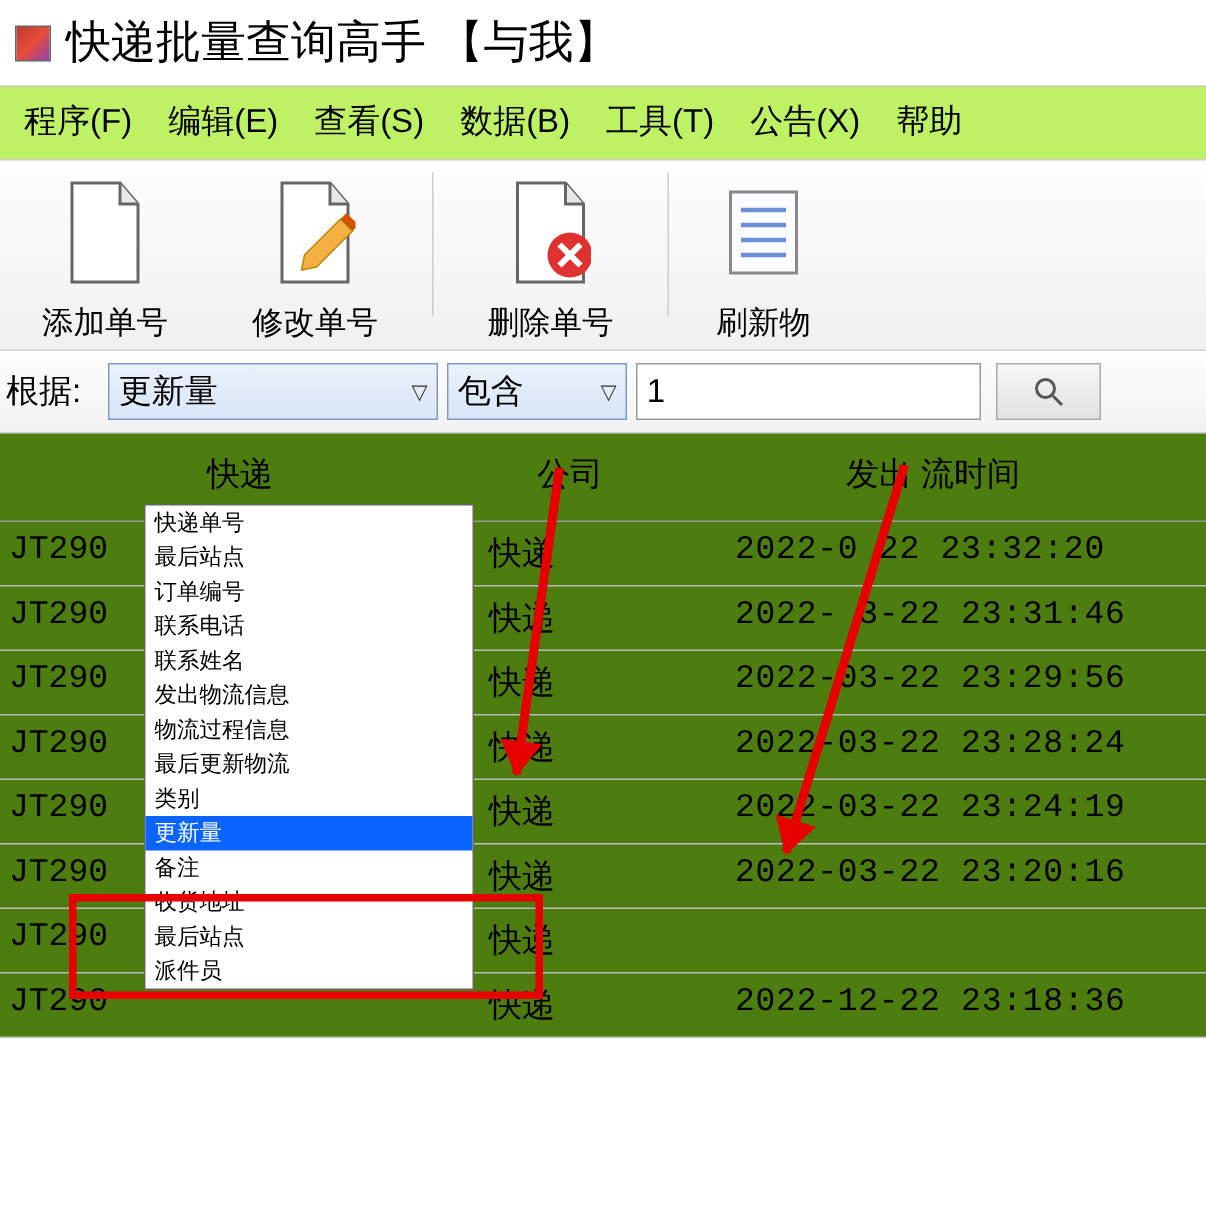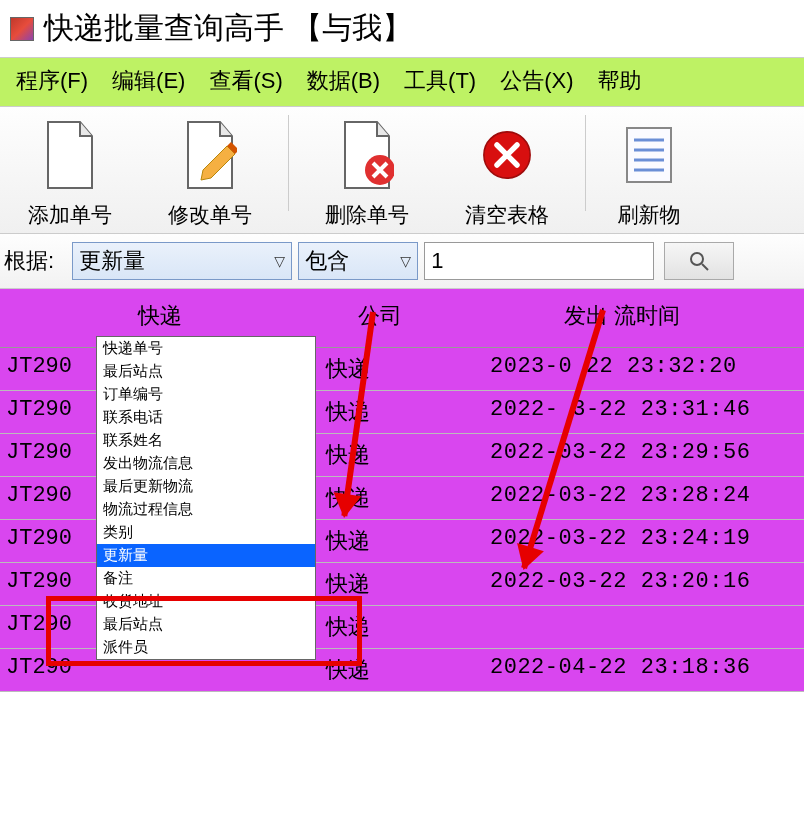--- a/index.html
+++ b/index.html
@@ -123,21 +123,21 @@
     white-space: nowrap;
   }
   .dd-item.selected {
     background: #0a64ff;
     color: #fff;
   }
 
   
   .table-wrap {
     position: relative;
-    background: #d946ef;
+    background: #4d7c0f;
   }
   .table-header {
     display: flex;
     font-size: 22px;
     padding: 12px 0 16px 0;
     border-bottom: 1px solid #999;
   }
   .th1 { width: 320px; text-align:center; }
   .th2 { width: 120px; text-align:center; }
   .th3 { flex:1; text-align:center; }
@@ -219,30 +219,20 @@
   <div class="tool-btn">
     <div class="tool-icon">
       <svg class="page-svg" viewBox="0 0 54 70">
           <path d="M5 2h32l12 14v52H5z" fill="#fff" stroke="#666" stroke-width="2"></path>
           <path d="M37 2v14h12" fill="#e8e8e8" stroke="#666" stroke-width="2"></path>
           <circle cx="40" cy="50" r="15" fill="#e03030"></circle>
           <path d="M33 43l14 14M47 43l-14 14" stroke="#fff" stroke-width="4"></path>
         </svg>
     </div>
     <span>删除单号</span>
-  </div>
-  <div class="tool-btn">
-    <div class="tool-icon">
-      <svg class="page-svg" viewBox="0 0 70 70">
-          <circle cx="35" cy="35" r="30" fill="#d80f0f"></circle>
-          <circle cx="35" cy="35" r="30" fill="none" stroke="#9e0b0b" stroke-width="2"></circle>
-          <path d="M22 22l26 26M48 22l-26 26" stroke="#fff" stroke-width="7" stroke-linecap="round"></path>
-        </svg>
-    </div>
-    <span>清空表格</span>
   </div>
   <div class="vsep"></div>
   <div class="tool-btn last">
     <div class="tool-icon">
       <svg class="page-svg" viewBox="0 0 54 70">
           <rect x="5" y="8" width="44" height="54" fill="#fbfbff" stroke="#888" stroke-width="2"></rect>
           <line x1="12" y1="20" x2="42" y2="20" stroke="#6b8fd6" stroke-width="3"></line>
           <line x1="12" y1="30" x2="42" y2="30" stroke="#6b8fd6" stroke-width="3"></line>
           <line x1="12" y1="40" x2="42" y2="40" stroke="#6b8fd6" stroke-width="3"></line>
           <line x1="12" y1="50" x2="42" y2="50" stroke="#6b8fd6" stroke-width="3"></line>
@@ -274,21 +264,21 @@
 <div class="table-wrap">
   <div class="table-header">
     <div class="th1">快递</div>
     <div class="th2">公司</div>
     <div class="th3">发出    流时间</div>
   </div>
   <div class="table-body" id="tbody">
       <div class="row">
         <div class="c1">JT290</div>
         <div class="c2">快递</div>
-        <div class="c3">2023-0   22 23:32:20</div>
+        <div class="c3">2022-0   22 23:32:20</div>
       </div>
       <div class="row">
         <div class="c1">JT290</div>
         <div class="c2">快递</div>
         <div class="c3">2022-   3-22 23:31:46</div>
       </div>
       <div class="row">
         <div class="c1">JT290</div>
         <div class="c2">快递</div>
         <div class="c3">2022-03-22 23:29:56</div>
@@ -308,34 +298,34 @@
         <div class="c2">快递</div>
         <div class="c3">2022-03-22 23:20:16</div>
       </div>
       <div class="row">
         <div class="c1">JT290</div>
         <div class="c2">快递</div>
       </div>
       <div class="row">
         <div class="c1">JT290</div>
         <div class="c2">快递</div>
-        <div class="c3">2022-04-22 23:18:36</div>
+        <div class="c3">2022-12-22 23:18:36</div>
       </div>
     </div>
 </div>
 
 <div class="dropdown" id="dd">
     <div class="dd-item">快递单号</div>
     <div class="dd-item">最后站点</div>
     <div class="dd-item">订单编号</div>
     <div class="dd-item">联系电话</div>
     <div class="dd-item">联系姓名</div>
     <div class="dd-item">发出物流信息</div>
+    <div class="dd-item">物流过程信息</div>
     <div class="dd-item">最后更新物流</div>
-    <div class="dd-item">物流过程信息</div>
     <div class="dd-item">类别</div>
     <div class="dd-item selected">更新量</div>
     <div class="dd-item">备注</div>
     <div class="dd-item">收货地址</div>
     <div class="dd-item">最后站点</div>
     <div class="dd-item">派件员</div>
   </div>
 
 <div class="arrow" style="left:600px; top:310px; height:270px; transform: rotate(17deg);"></div>
 <div class="arrow" style="left:370px; top:312px; height:206px; transform: rotate(8deg);"></div>

